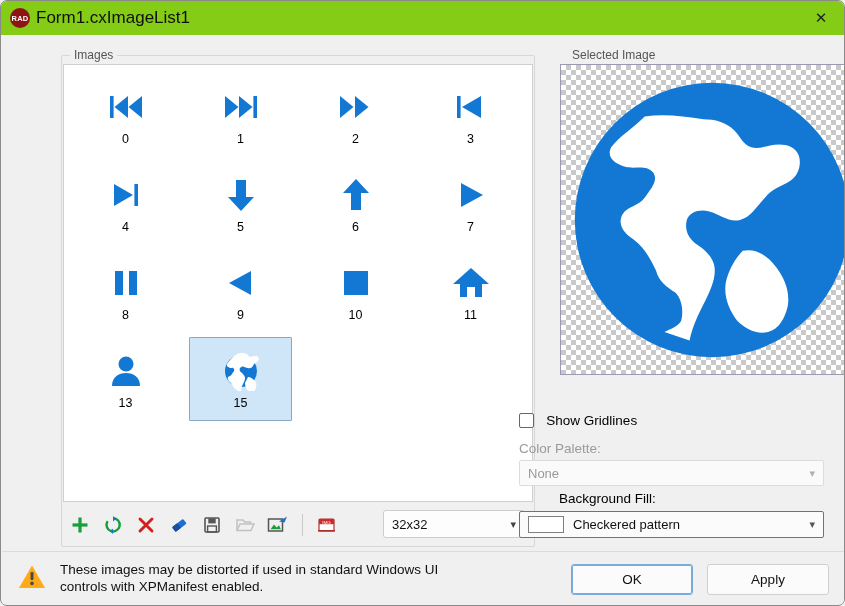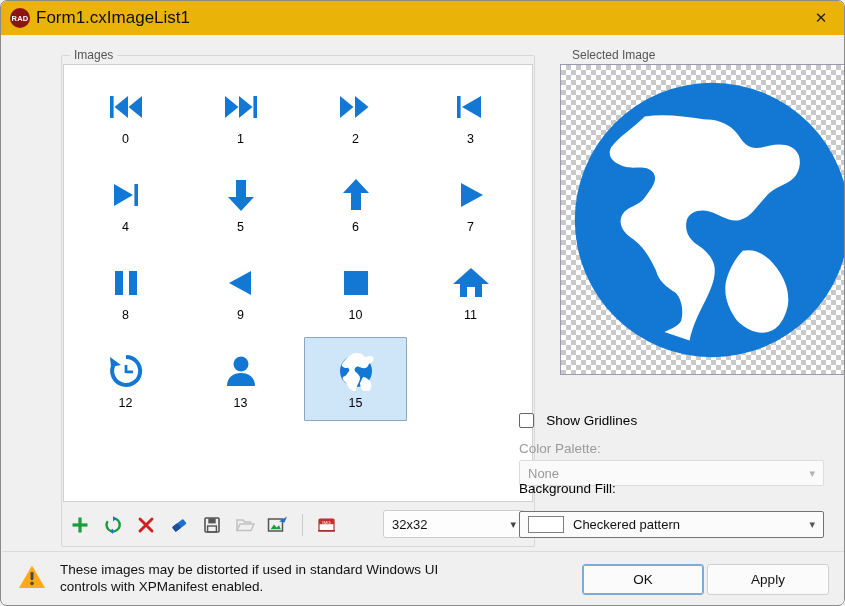--- a/index.html
+++ b/index.html
@@ -17,21 +17,21 @@
     position:absolute; left:0; top:0; width:845px; height:606px;
     background:#f0f0f0;
     border:1px solid #8a8a8a;
     border-radius:7px;
     overflow:hidden;
   }
 
   
   .titlebar {
     height:34px; width:100%;
-    background:#eab308;
+    background:#84cc16;
     display:flex; align-items:center;
     position:relative;
   }
   .rad-icon {
     width:20px; height:20px; margin-left:9px; margin-right:6px;
     border-radius:50%;
     background:#8e1313;
     color:#fff; font-size:7.5px; font-weight:bold;
     display:flex; align-items:center; justify-content:center;
     letter-spacing:0.2px;
@@ -143,21 +143,21 @@
 
   
   .warn {
     position:absolute; left:1px; bottom:1px; width:843px; height:53px;
     background:#f0f0f0; border-top:1px solid #dcdcdc;
     display:flex; align-items:center;
   }
   .warn-icon { margin-left:16px; margin-right:14px; flex:0 0 auto; }
   .warn-text { font-size:13.5px; line-height:17px; color:#111; max-width:400px; }
 
-  .dlg-btns { position:absolute; right:16px; top:12px; display:flex; gap:3px; }
+  .dlg-btns { position:absolute; right:16px; top:12px; display:flex; gap:14px; }
   .dlg-btn {
     width:122px; height:31px; background:#fbfbfb;
     border:1px solid #cfcfcf; border-radius:3px;
     display:flex; align-items:center; justify-content:center;
     font-size:13.5px; color:#111;
   }
   .dlg-btn.default { border:1px solid #7aacdb; box-shadow:0 0 0 1px #7aacdb inset; }
 </style>
 </head>
 <body>
@@ -272,31 +272,20 @@
             </div>
             <div class="idx">10</div>
           </div>
           <div class="cell">
             <div class="glyph">
               <svg width="40" height="40" viewBox="0 0 40 40">
                 <path d="M20 5 L38 21 L31 21 L31 34 L24 34 L24 24 L16 24 L16 34 L9 34 L9 21 L2 21 Z" fill="#1278d4"></path>
               </svg>
             </div>
             <div class="idx">11</div>
-          </div>
-          <div class="cell">
-            <div class="glyph">
-              <svg width="40" height="40" viewBox="0 0 40 40">
-                <path d="M20 6 A14 14 0 1 1 7.5 14" fill="none" stroke="#1278d4" stroke-width="4"></path>
-                <path d="M4 6 L5 16 L15 14 Z" fill="#1278d4"></path>
-                <rect x="18.6" y="14" width="2.8" height="8" fill="#1278d4"></rect>
-                <rect x="20" y="19.5" width="7" height="2.8" fill="#1278d4"></rect>
-              </svg>
-            </div>
-            <div class="idx">12</div>
           </div>
           <div class="cell">
             <div class="glyph">
               <svg width="40" height="40" viewBox="0 0 40 40">
                 <circle cx="20" cy="13" r="7.5" fill="#1278d4"></circle>
                 <path d="M6 35 C6 26 12.5 22 20 22 C27.5 22 34 26 34 35 Z" fill="#1278d4"></path>
               </svg>
             </div>
             <div class="idx">13</div>
           </div>
@@ -400,21 +389,21 @@
   </div>
 
   <div class="opt-row" style="top:440px;">
     <span class="field-label disabled">Color Palette:</span>
   </div>
   <div class="opt-row combo disabled" style="top:459px; width:305px;">
     <span>None</span>
     <span class="chev">▾</span>
   </div>
 
-  <div class="opt-row" style="top:480px;">
+  <div class="opt-row" style="top:490px;margin-left:40px;">
     <span class="field-label">Background Fill:</span>
   </div>
   <div class="opt-row combo" style="top:510px; width:305px; height:27px;">
     <span class="swatch"></span>
     <span>Checkered pattern</span>
     <span class="chev">▾</span>
   </div>
 
   <div class="warn">
     <div class="warn-icon">

